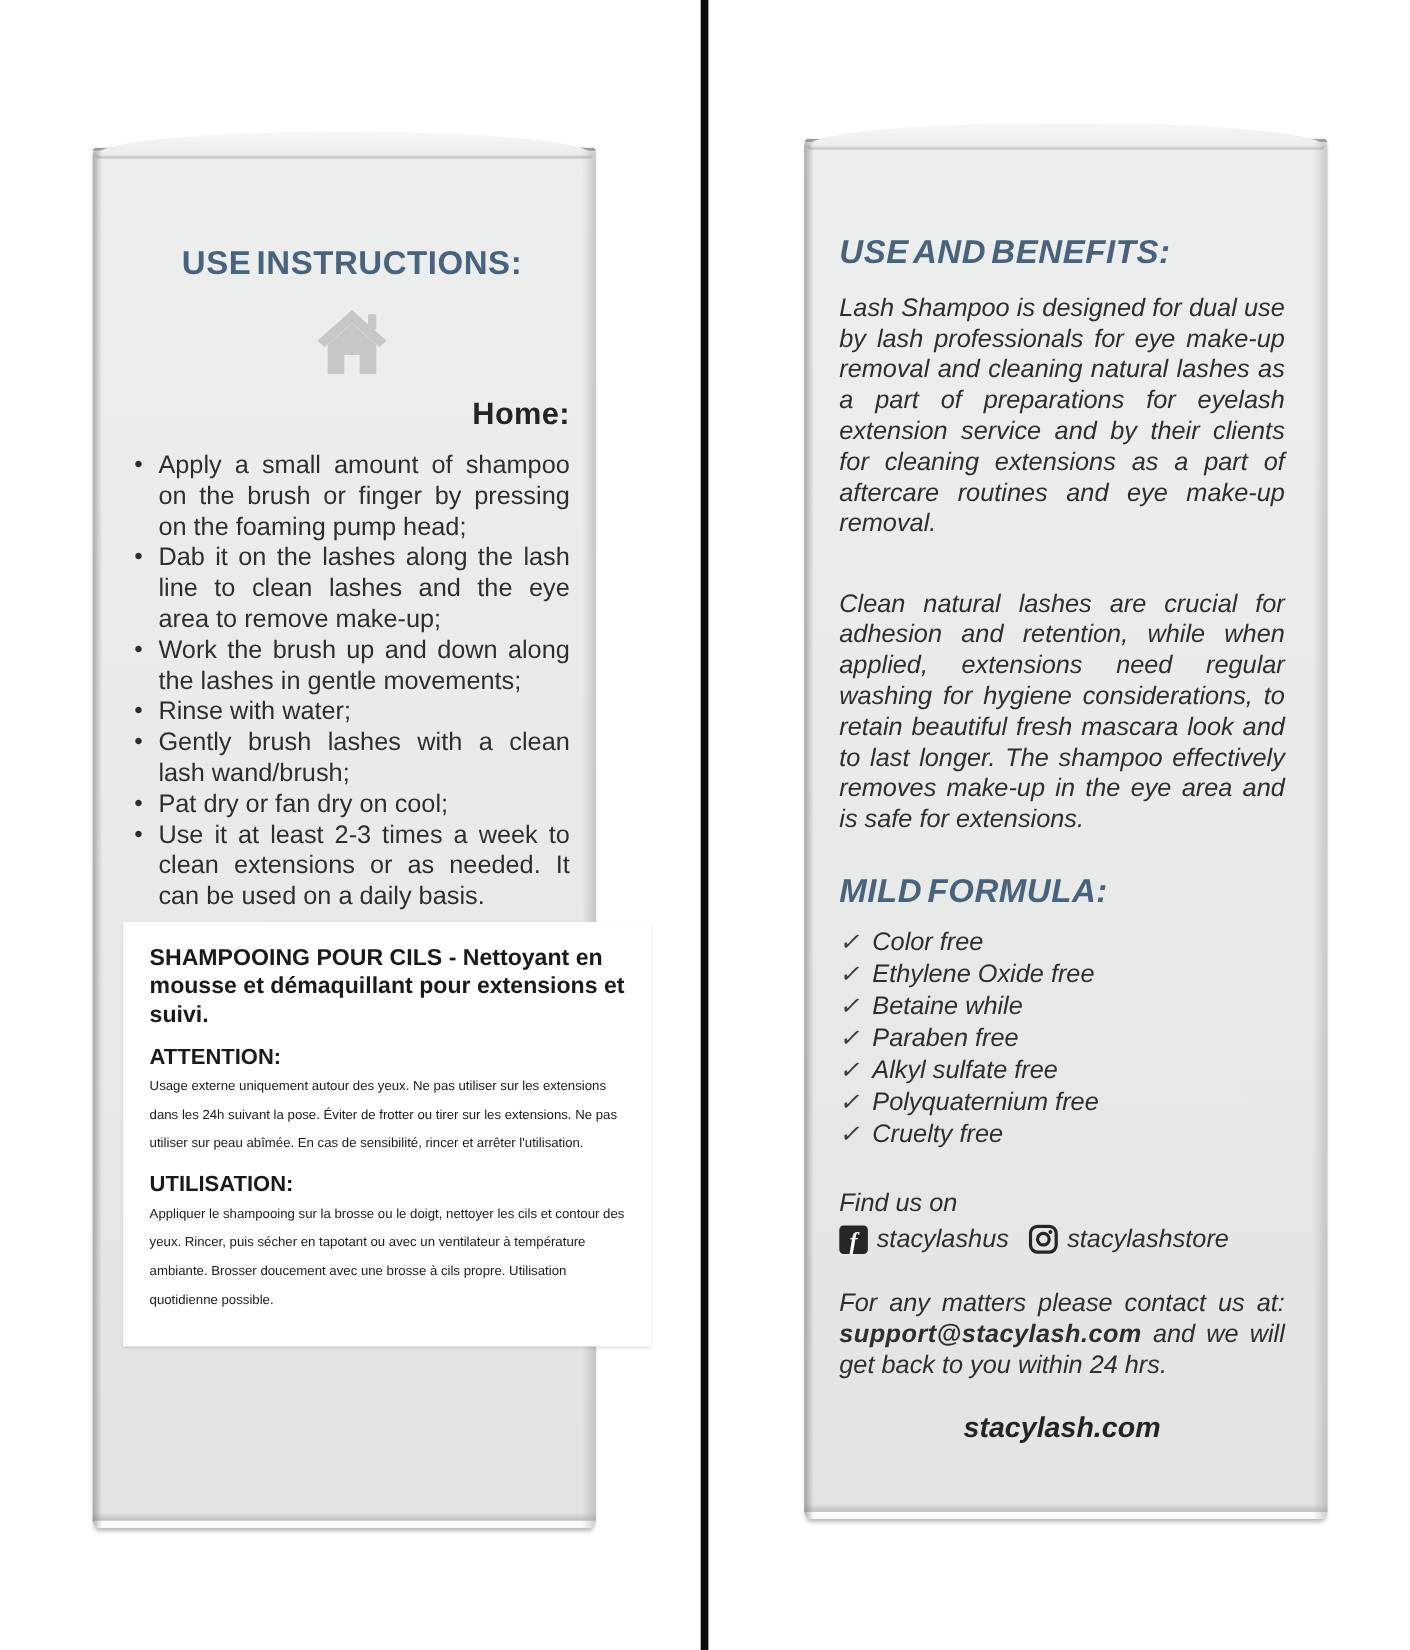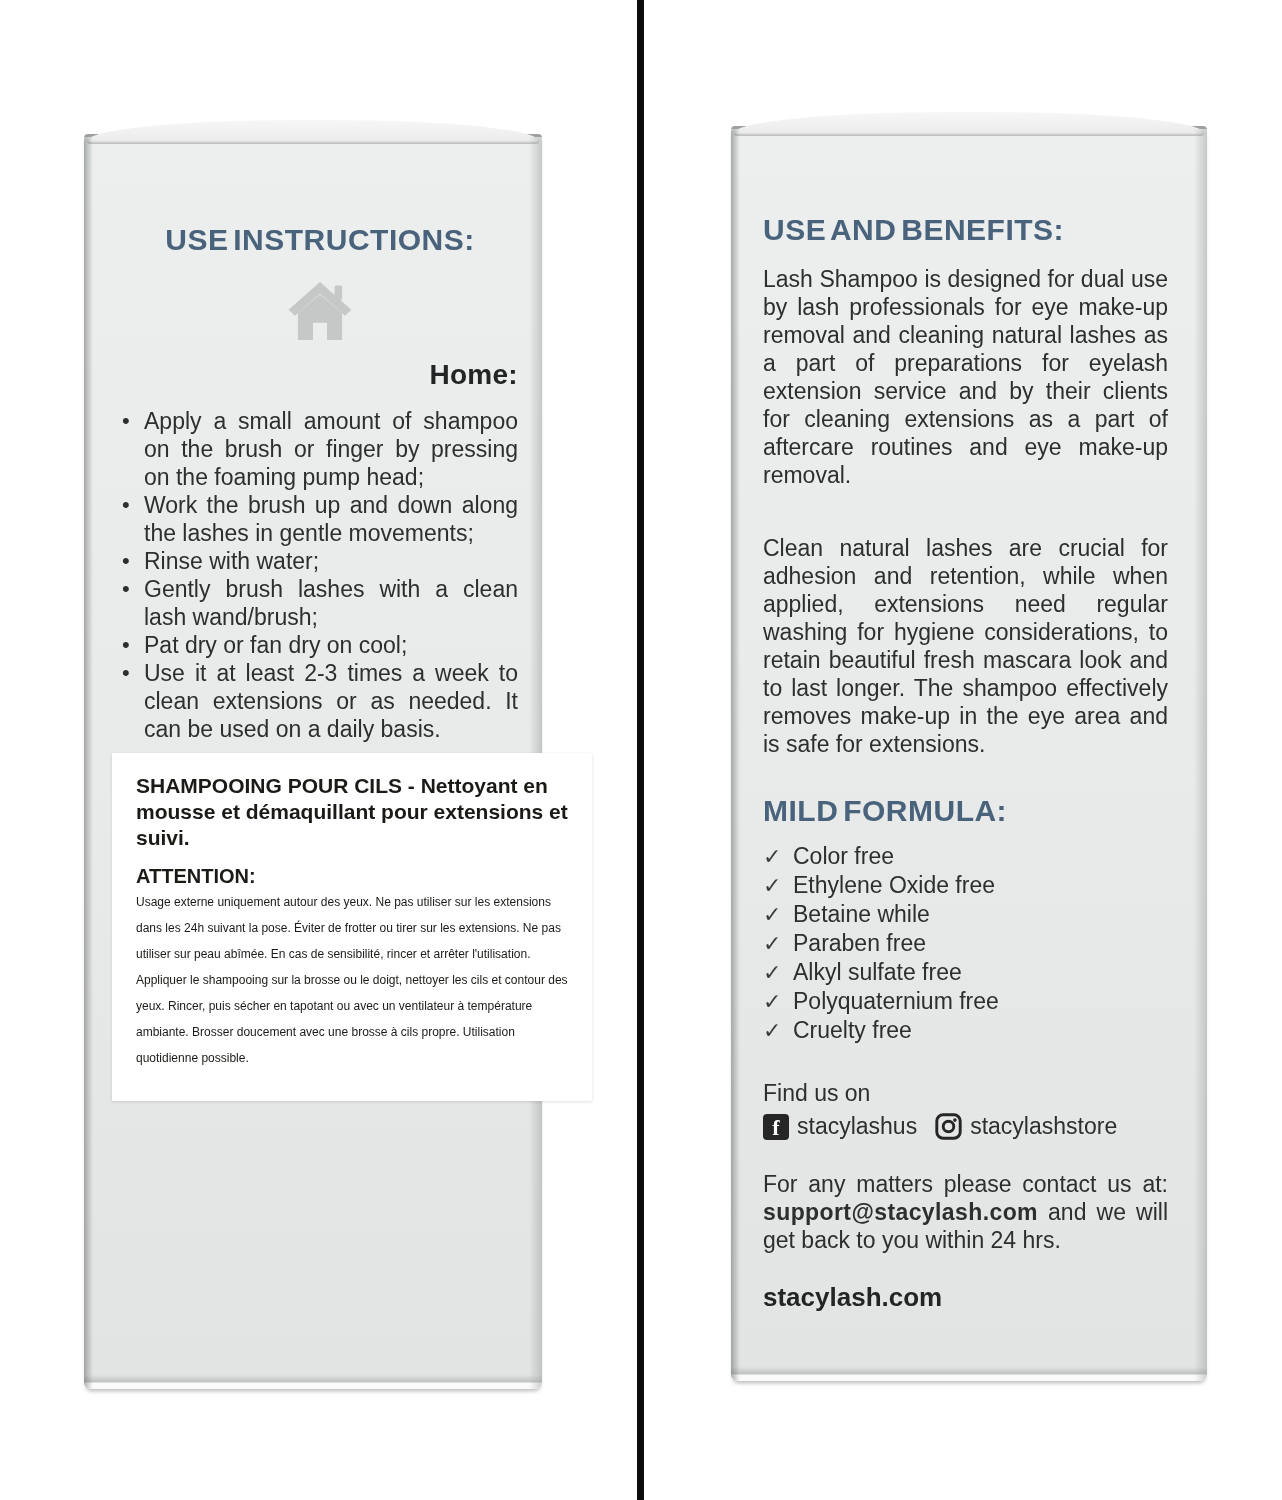--- a/index.html
+++ b/index.html
@@ -34,21 +34,21 @@
       linear-gradient(90deg,rgba(98,102,100,.50) 0px,rgba(98,102,100,0) 9px),
       linear-gradient(270deg,rgba(150,154,152,.45) 0px,rgba(150,154,152,0) 13px),
       linear-gradient(0deg,rgba(255,255,255,.85) 0px,rgba(255,255,255,.85) 6px,rgba(90,92,91,.25) 7px,rgba(90,92,91,0) 14px);
   }
   .box-inner{position:relative;z-index:1;height:100%;box-sizing:border-box;}
 
   .box-left{left:84px;top:134px;width:458px;height:1252px;}
   .box-right{left:731px;top:126px;width:476px;height:1252px;}
 
   .box-left .box-inner{padding:86px 24px 0 38px;}
-  .box-right .box-inner{padding:84px 39px 16px 32px;}
+  .box-right .box-inner{padding:84px 39px 16px 32px;font-style:italic;}
 
   
   .panel-title{
     font-size:30px;font-weight:700;color:#48637b;
     letter-spacing:.5px;word-spacing:-4px;margin:0;
   }
   .box-left .panel-title{text-align:center;}
 
   .home-icon-wrap{text-align:center;margin-top:22px;}
   .home-heading{
@@ -90,21 +90,21 @@
   .fb-badge{
     display:inline-flex;align-items:flex-end;justify-content:center;
     width:26px;height:26px;background:#262626;border-radius:4px;
     color:#fff;font-weight:700;font-size:22px;line-height:24px;
     font-family:"Liberation Serif", serif;overflow:hidden;
   }
   .ig-badge{display:inline-flex;align-items:center;margin-left:10px;}
 
   .contact{margin:30px 0 0 0;font-size:23px;line-height:28px;text-align:justify;}
   .contact strong{letter-spacing:.4px;}
-  .website{margin:28px 0 0 0;font-size:26px;font-weight:700;color:#232425;}
+  .website{margin:28px 0 0 0;text-align:center;font-size:26px;font-weight:700;color:#232425;}
 </style>
 </head>
 <body>
 
 <div class="scene">
 
   <div class="divider"></div>
 
   <div class="box box-left">
     <div class="box-inner">
@@ -115,31 +115,33 @@
           <rect x="17" y="2.2" width="2.6" height="5" rx="0.6" fill="#c5c8c7"></rect>
           <path d="M12 1 L1.2 10.6 L3.4 12.6 L12 5 L20.6 12.6 L22.8 10.6 Z" fill="#c5c8c7"></path>
           <path d="M4.4 11.8 L12 5.2 L19.6 11.8 V21 H14.4 V15 H9.6 V21 H4.4 Z" fill="#c5c8c7"></path>
         </svg>
       </div>
 
       <h2 class="home-heading">Home:</h2>
 
       <ul class="bullets">
           <li>Apply a small amount of shampoo on the brush or finger by pressing on the foaming pump head;</li>
+          <li>Dab it on the lashes along the lash line to clean lashes and the eye area to remove make-up;</li>
           <li>Work the brush up and down along the lashes in gentle movements;</li>
           <li>Rinse with water;</li>
           <li>Gently brush lashes with a clean lash wand/brush;</li>
           <li>Pat dry or fan dry on cool;</li>
           <li>Use it at least 2-3 times a week to clean extensions or as needed. It can be used on a daily basis.</li>
         </ul>
 
       <div class="french-label">
         <p class="fl-header">SHAMPOOING POUR CILS - Nettoyant en mousse et démaquillant pour extensions et suivi.</p>
         <p class="fl-sub">ATTENTION:</p>
         <p class="fl-body">Usage externe uniquement autour des yeux. Ne pas utiliser sur les extensions dans les 24h suivant la pose. Éviter de frotter ou tirer sur les extensions. Ne pas utiliser sur peau abîmée. En cas de sensibilité, rincer et arrêter l'utilisation.</p>
+        <p class="fl-sub">UTILISATION:</p>
         <p class="fl-body">Appliquer le shampooing sur la brosse ou le doigt, nettoyer les cils et contour des yeux. Rincer, puis sécher en tapotant ou avec un ventilateur à température ambiante. Brosser doucement avec une brosse à cils propre. Utilisation quotidienne possible.</p>
       </div>
     </div>
   </div>
 
   <div class="box box-right">
     <div class="box-inner">
       <h1 class="panel-title first">USE AND BENEFITS:</h1>
 
       <p class="para">Lash Shampoo is designed for dual use by lash professionals for eye make-up removal and cleaning natural lashes as a part of preparations for eyelash extension service and by their clients for cleaning extensions as a part of aftercare routines and eye make-up removal.</p>

